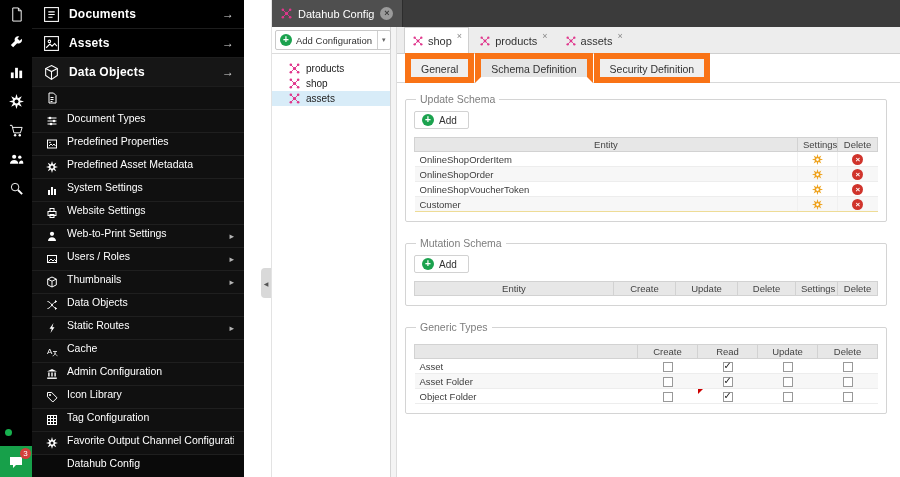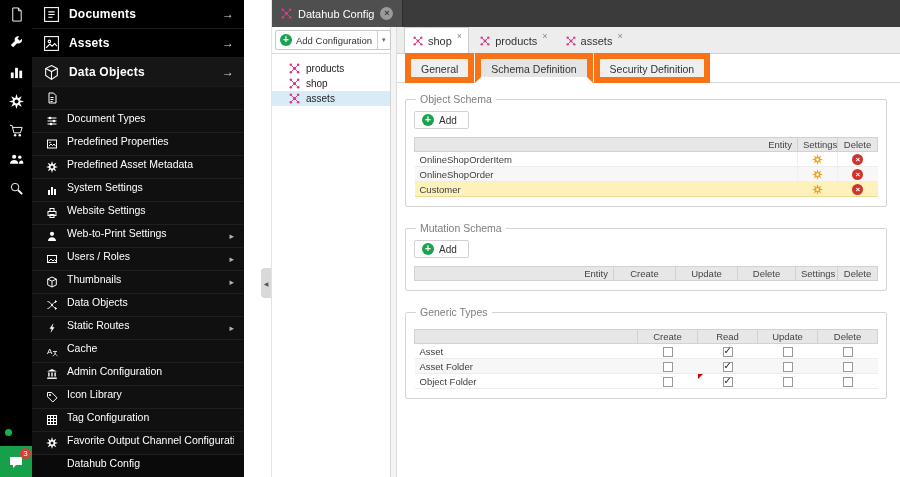--- a/index.html
+++ b/index.html
@@ -79,21 +79,21 @@
              cursor:pointer; margin-bottom:-1px; margin-right:1px; }
   .sub-tab.active { background:#e5e5e5; border-bottom-color:#fff; }
 
   #editor-content { flex:1; padding:10px 8px; overflow:auto; }
   fieldset { border:1px solid #d4d4d4; border-radius:2px; padding:3px 8px 9px; margin-bottom:15px; width:482px; }
   legend { font-size:10.5px; color:#7d7d7d; padding:0 4px; margin-left:2px; }
   .add-btn { display:inline-flex; align-items:center; gap:5px; border:1px solid #d2d2d2; border-radius:2px;
              background:#fff; padding:2px 11px 2px 7px; font-size:10px; color:#333; margin:3px 0 8px; cursor:pointer; }
 
   table.grid { width:100%; border-collapse:collapse; font-size:9.5px; color:#3c3c3c; table-layout:fixed; }
-  .grid th { background:#e7e7e7; border:1px solid #d2d2d2; font-weight:normal; text-align:right;
+  .grid th { background:#e7e7e7; border:1px solid #d2d2d2; font-weight:normal; text-align:center;
              padding:1px 5px; height:14px; color:#444; }
   .grid th.c, .grid td.c { text-align:center; }
   .grid td { border-bottom:1px solid #ededed; padding:0 5px; height:15px; background:#fff; }
   .grid td.icon-cell { border-left:1px solid #f0f0f0; text-align:center; }
   .grid tbody tr:nth-child(even) td { background:#f7f7f7; }
   .grid tr.selected td { background:#fdf1bc; border-top:1px solid #eedc96; border-bottom:1px solid #eedc96; }
 
   .del-icon { display:inline-block; width:11px; height:11px; border-radius:50%; background:#d0342c; color:#fff;
               font-size:8px; line-height:11px; text-align:center; font-weight:bold; cursor:pointer; vertical-align:middle; }
   .gear-icon { display:inline-flex; vertical-align:middle; cursor:pointer; }
@@ -534,21 +534,21 @@
           <span>Schema Definition</span>
         </div>
         <div class="sub-tab">
           <span>Security Definition</span>
         </div>
       </div>
 
       <div id="editor-content">
 
         <fieldset>
-          <legend>Object Schema</legend>
+          <legend>Update Schema</legend>
           <button class="add-btn">
             <span class="plus">+</span>
             <span>Add</span>
           </button>
           <table class="grid">
             <colgroup>
                 <col>
                 <col style="width:40px">
                 <col style="width:40px">
               </colgroup>
@@ -565,20 +565,30 @@
                 <td class="icon-cell"><span class="gear-icon">
                       <svg width="11" height="11" viewBox="0 0 12 12">
                         <path d="M12 6 8.59 7.07 10.24 10.24 7.07 8.59 6 12 4.93 8.59 1.76 10.24 3.41 7.07 0 6 3.41 4.93 1.76 1.76 4.93 3.41 6 0 7.07 3.41 10.24 1.76 8.59 4.93Z" fill="#eea21d"></path>
                         <circle cx="6" cy="6" r="1.5" fill="#fff"></circle>
                       </svg>
                     </span></td>
                 <td class="icon-cell"><span class="del-icon">×</span></td>
               </tr>
               <tr>
                 <td>OnlineShopOrder</td>
+                <td class="icon-cell"><span class="gear-icon">
+                      <svg width="11" height="11" viewBox="0 0 12 12">
+                        <path d="M12 6 8.59 7.07 10.24 10.24 7.07 8.59 6 12 4.93 8.59 1.76 10.24 3.41 7.07 0 6 3.41 4.93 1.76 1.76 4.93 3.41 6 0 7.07 3.41 10.24 1.76 8.59 4.93Z" fill="#eea21d"></path>
+                        <circle cx="6" cy="6" r="1.5" fill="#fff"></circle>
+                      </svg>
+                    </span></td>
+                <td class="icon-cell"><span class="del-icon">×</span></td>
+              </tr>
+              <tr>
+                <td>OnlineShopVoucherToken</td>
                 <td class="icon-cell"><span class="gear-icon">
                       <svg width="11" height="11" viewBox="0 0 12 12">
                         <path d="M12 6 8.59 7.07 10.24 10.24 7.07 8.59 6 12 4.93 8.59 1.76 10.24 3.41 7.07 0 6 3.41 4.93 1.76 1.76 4.93 3.41 6 0 7.07 3.41 10.24 1.76 8.59 4.93Z" fill="#eea21d"></path>
                         <circle cx="6" cy="6" r="1.5" fill="#fff"></circle>
                       </svg>
                     </span></td>
                 <td class="icon-cell"><span class="del-icon">×</span></td>
               </tr>
               <tr class="selected">
                 <td>Customer</td>

